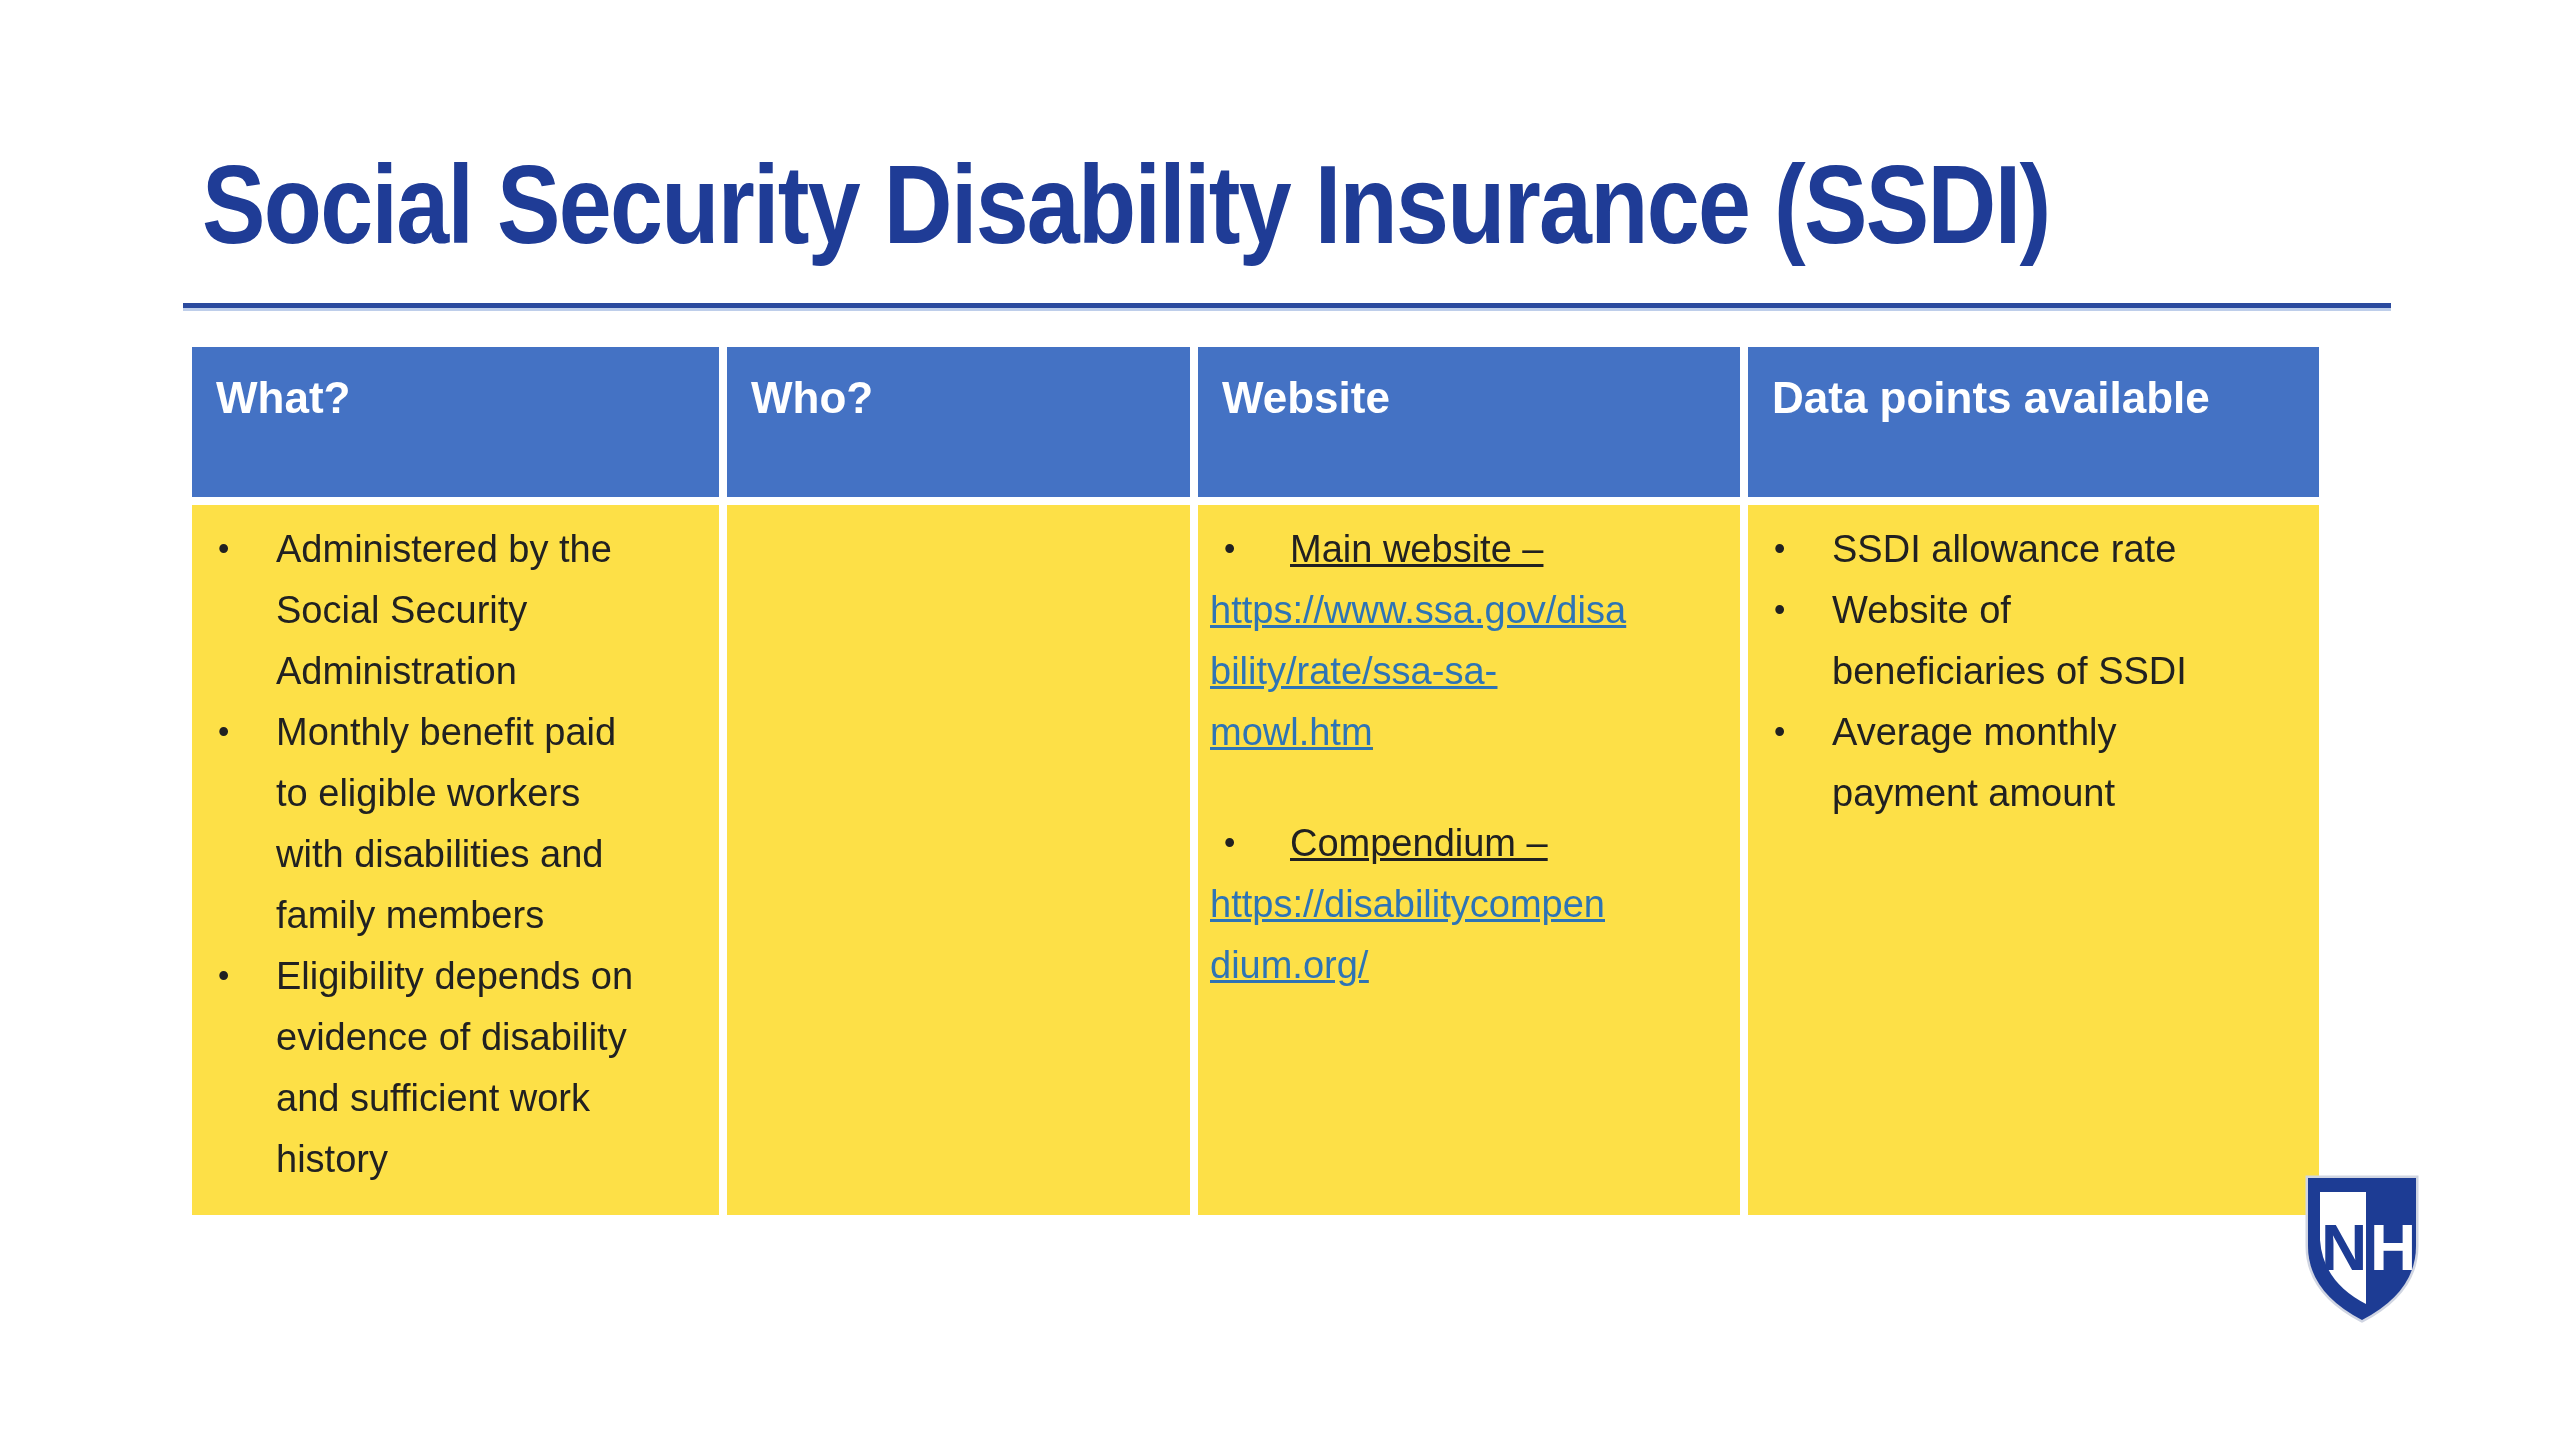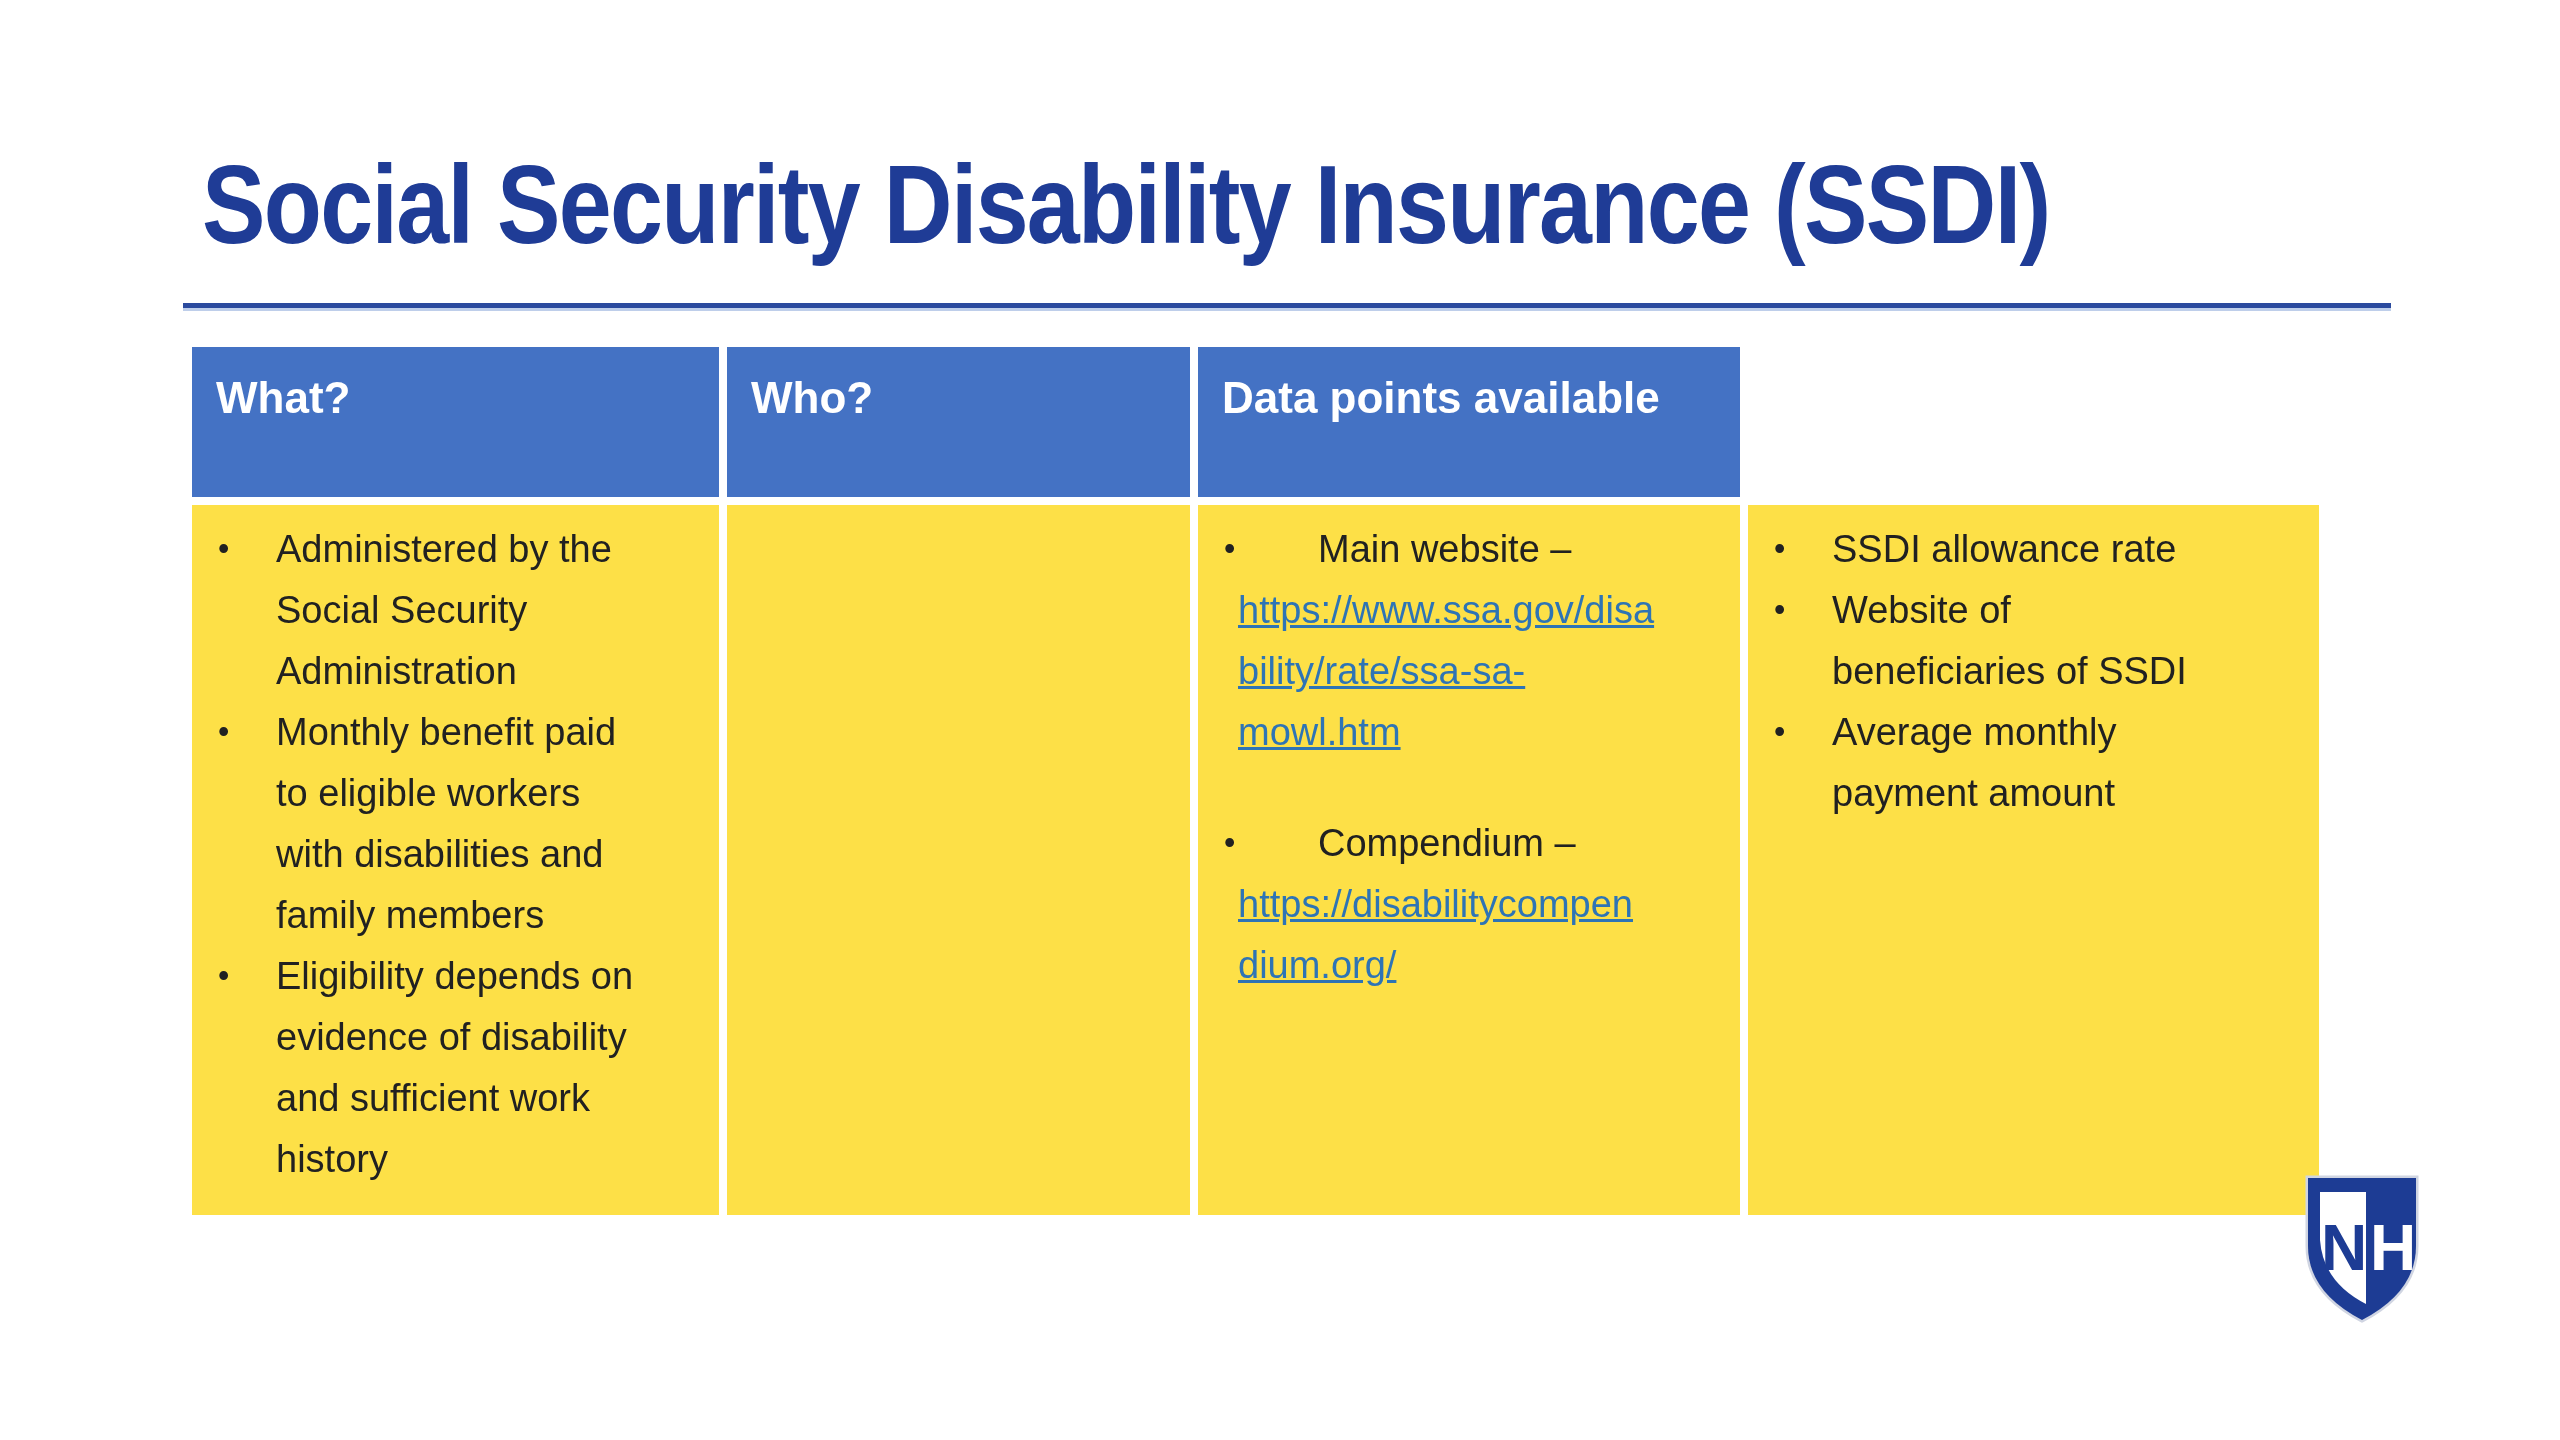--- a/index.html
+++ b/index.html
@@ -42,21 +42,21 @@
   }
   .bcell ul{list-style:none;margin:0;padding:0;}
   .bcell li{position:relative;padding-left:84px;}
   .bcell li::before{
     content:"\2022";position:absolute;left:26px;top:0;
     font-size:0.85em;
   }
   .item-text{white-space:pre-line;}
 
   
-  .website-cell li{padding-left:120px;}
+  .website-cell li{padding-left:92px;text-decoration:underline;}
   .website-cell li.second{margin-top:50px;}
   .website-cell .link{
     display:block;margin-left:-80px;
     color:#2e74b5;text-decoration:underline;
     white-space:pre-line;cursor:pointer;
   }
 
   
   .logo{position:absolute;left:2296px;top:1170px;width:132px;height:156px;}
 </style>
@@ -66,20 +66,21 @@
 <div class="slide">
 
   <h1 class="title">Social Security Disability Insurance (SSDI)</h1>
   <div class="title-rule"></div>
 
   <div class="ssdi-table">
 
     <div class="trow thead">
       <div class="hcell">What?</div>
       <div class="hcell">Who?</div>
+      <div class="hcell">Website</div>
       <div class="hcell">Data points available</div>
     </div>
 
     <div class="trow tbody">
 
       <div class="bcell">
         <ul>
           <li><span class="item-text">Administered by the
 Social Security
 Administration</span></li>

